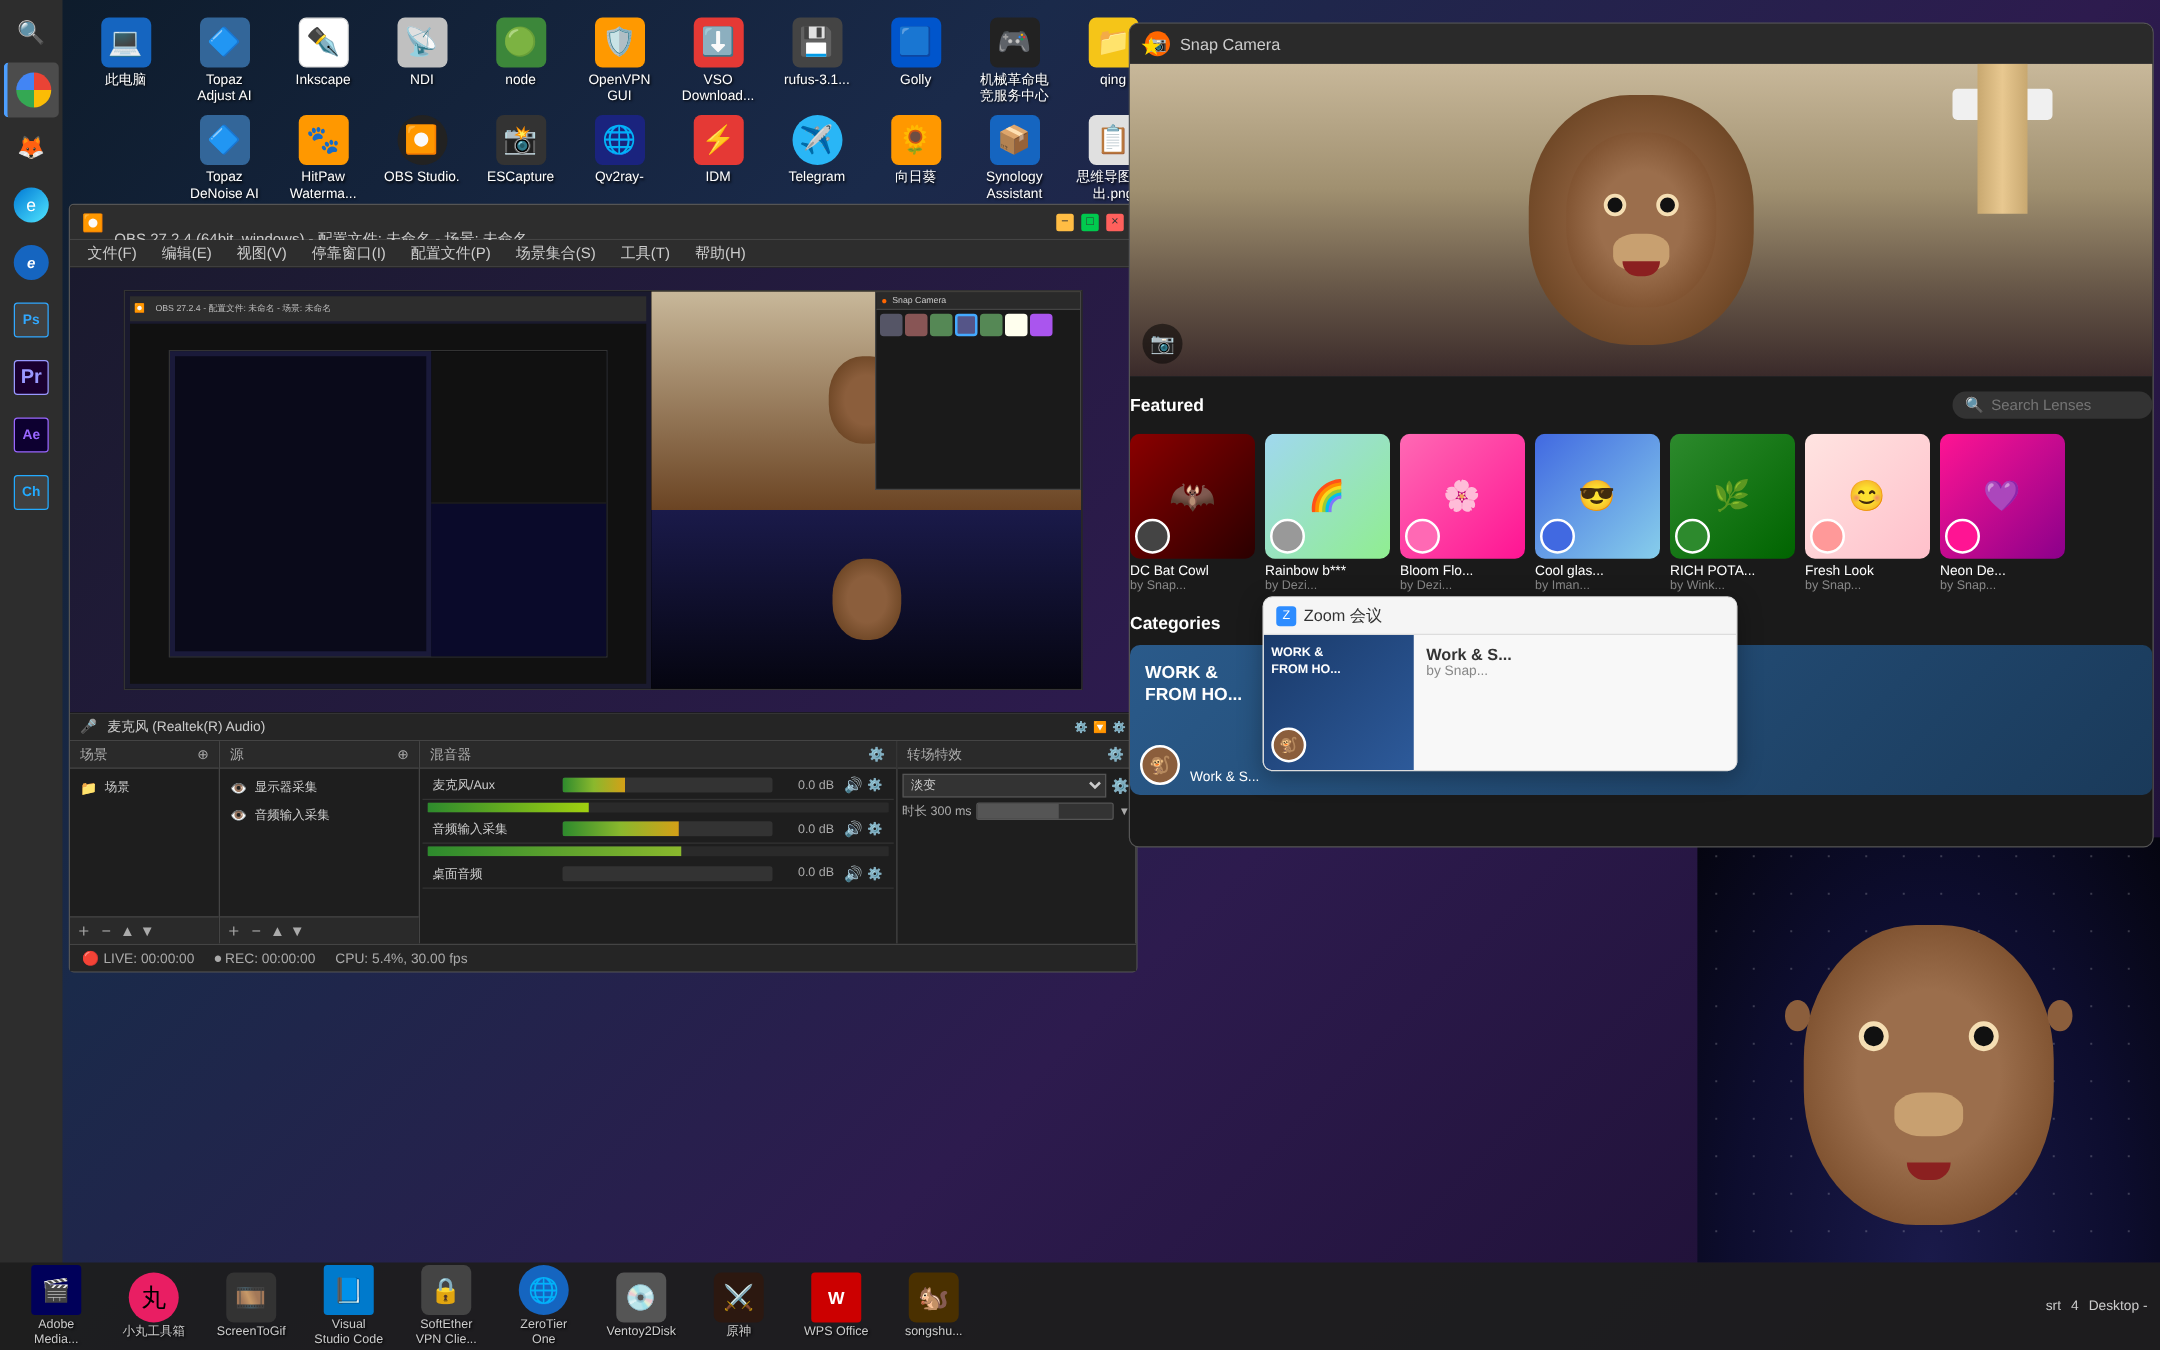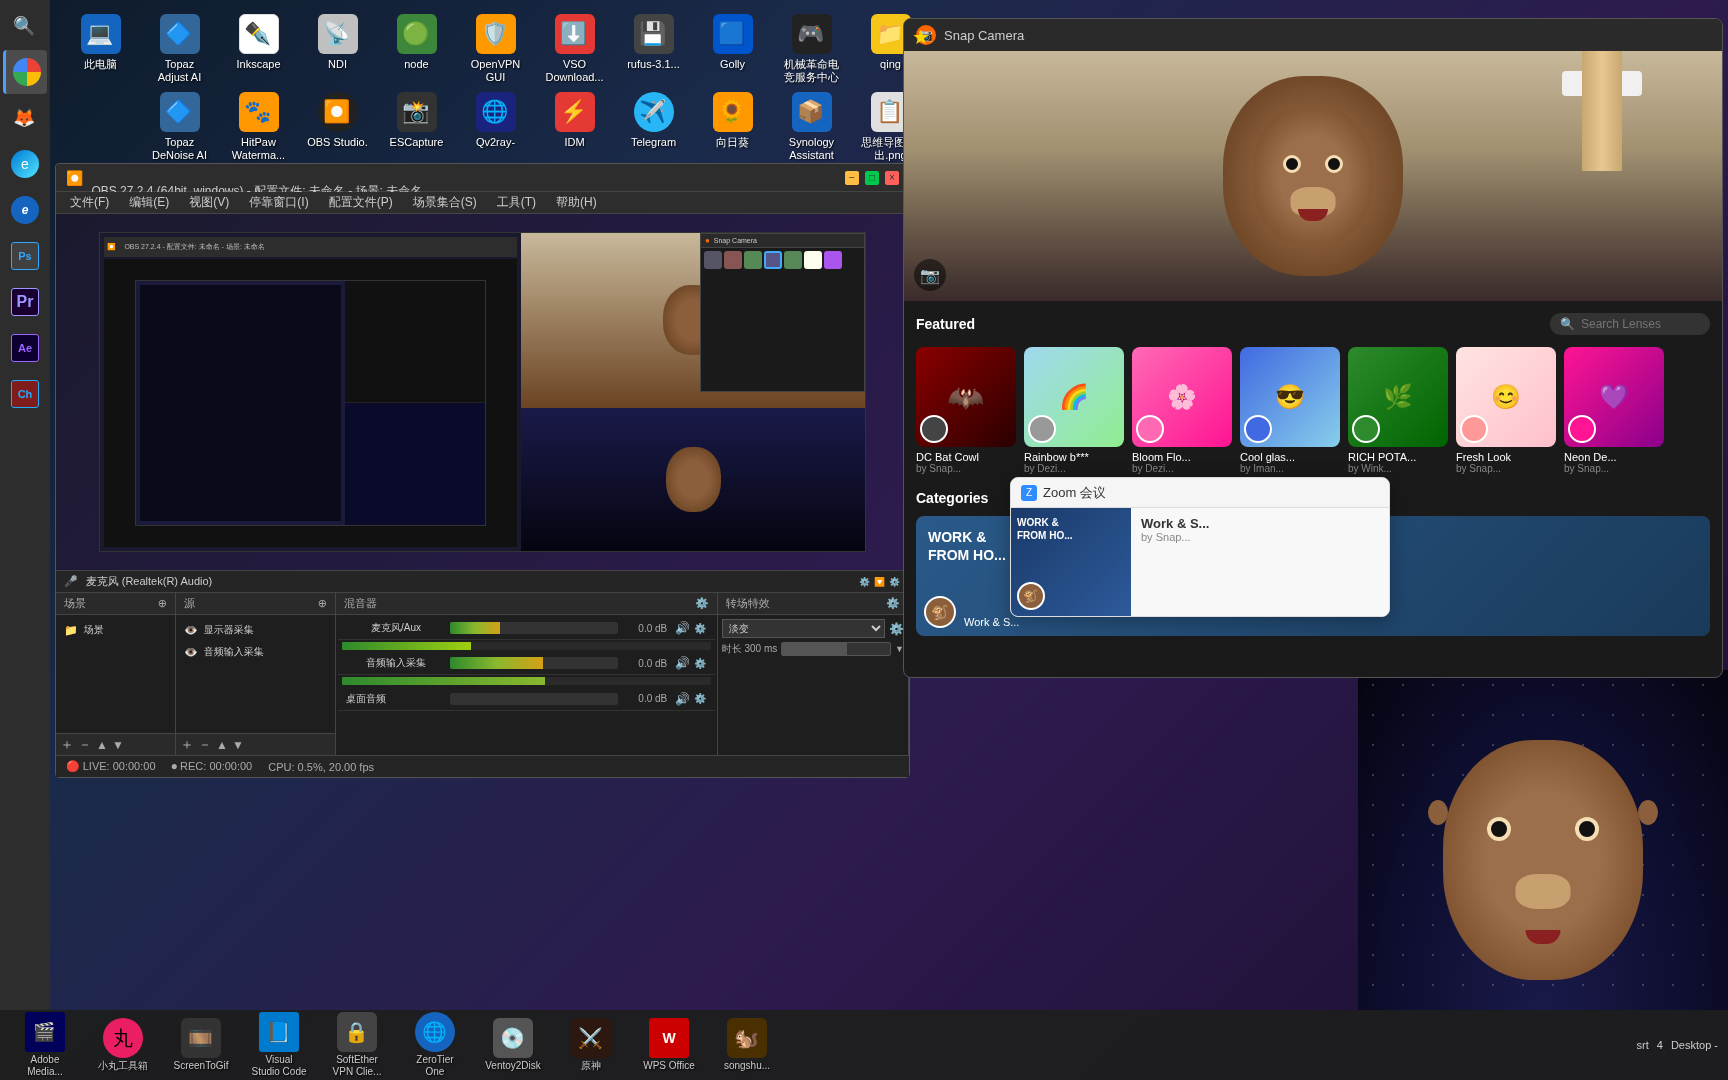--- a/index.html
+++ b/index.html
@@ -277,21 +277,21 @@
       border-right: 1px solid #444;
     }
 
     .mixer-track {
       display: flex;
       align-items: center;
       gap: 4px;
       padding: 4px 8px;
       border-bottom: 1px solid #333;
     }
-    .mixer-label { color: #ccc; font-size: 10px; width: 100px; text-align: center; }
+    .mixer-label { color: #ccc; font-size: 10px; width: 100px; }
     .mixer-bar-bg {
       flex: 1;
       height: 12px;
       background: #333;
       border-radius: 2px;
       overflow: hidden;
       position: relative;
     }
     .mixer-bar {
       height: 100%;
@@ -401,21 +401,21 @@
       position: absolute;
       top: 6px;
       left: 8px;
       color: #FFD700;
       font-size: 20px;
     }
 
     .snap-body {
       flex: 1;
       overflow-y: auto;
-      padding: 12px;
+      margin-top: 12px;
     }
 
     .snap-featured-header {
       display: flex;
       align-items: center;
       justify-content: space-between;
       margin-bottom: 12px;
     }
 
     .snap-featured-title { color: #fff; font-size: 14px; font-weight: bold; }
@@ -666,21 +666,21 @@
     <div class="taskbar-item">
       <div style="width:28px;height:28px;background:#404040;border:1px solid #31a8ff;border-radius:3px;display:flex;align-items:center;justify-content:center;color:#31a8ff;font-size:11px;font-weight:bold;">Ps</div>
     </div>
     <div class="taskbar-item">
       <div style="width:28px;height:28px;background:#1a0030;border:1px solid #9999ff;border-radius:3px;display:flex;align-items:center;justify-content:center;color:#9999ff;font-size:16px;font-weight:bold;">Pr</div>
     </div>
     <div class="taskbar-item">
       <div style="width:28px;height:28px;background:#0d0030;border:1px solid #9966ff;border-radius:3px;display:flex;align-items:center;justify-content:center;color:#9966ff;font-size:11px;font-weight:bold;">Ae</div>
     </div>
     <div class="taskbar-item">
-      <div style="width:28px;height:28px;background:#7f1d1d;border:1px solid #2af;border-radius:3px;display:flex;align-items:center;justify-content:center;color:#2af;font-size:11px;font-weight:bold;">Ch</div>
+      <div style="width:28px;height:28px;background:#404040;border:1px solid #2af;border-radius:3px;display:flex;align-items:center;justify-content:center;color:#2af;font-size:11px;font-weight:bold;">Ch</div>
     </div>
   </div>
 
   <div class="desktop-icons-top" style="top:0; height:170px;">
     <div class="desktop-icon">
       <div class="icon-img" style="background:#1565C0;">💻</div>
       <span class="icon-label">此电脑</span>
     </div>
     <div class="desktop-icon">
       <div class="icon-img" style="background:#336699;">🔷</div>
@@ -972,21 +972,21 @@
             </div>
           </div>
 
         </div>
       </div>
     </div>
 
     <div class="obs-statusbar">
       <span>🔴 LIVE: 00:00:00</span>
       <span>⏺ REC: 00:00:00</span>
-      <span>CPU: 0.5%, 20.00 fps</span>
+      <span>CPU: 5.4%, 30.00 fps</span>
     </div>
   </div>
 
   <div class="snap-window">
     <div class="snap-titlebar">
       <div class="snap-logo">📷</div>
       <span class="snap-title">Snap Camera</span>
     </div>
 
     <div class="snap-preview">

